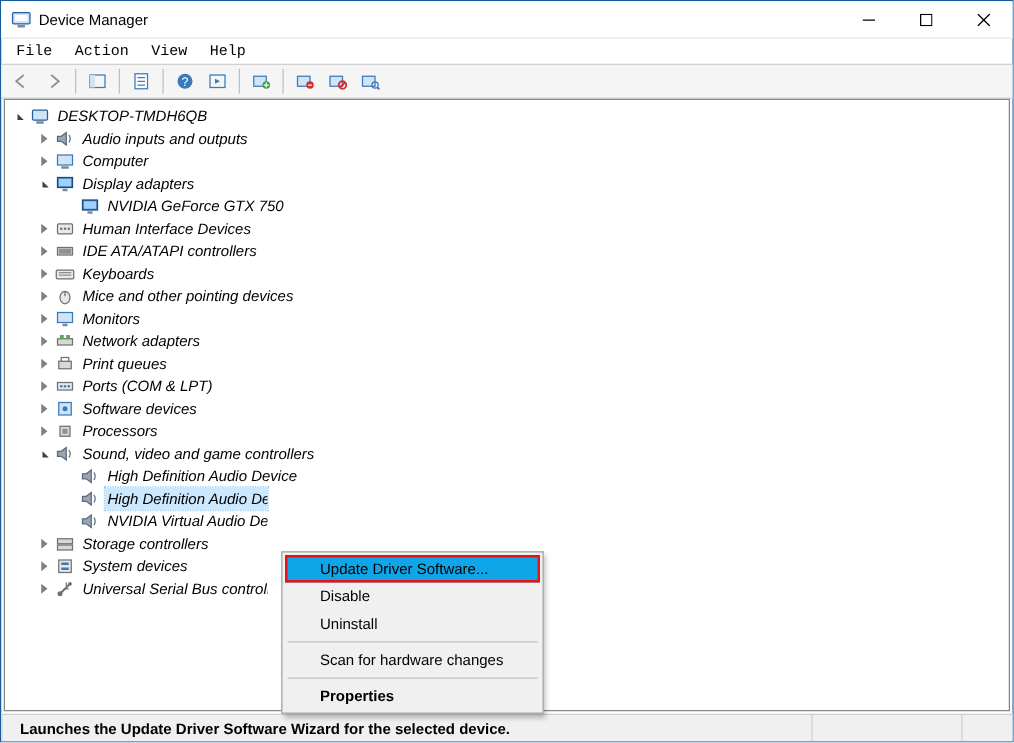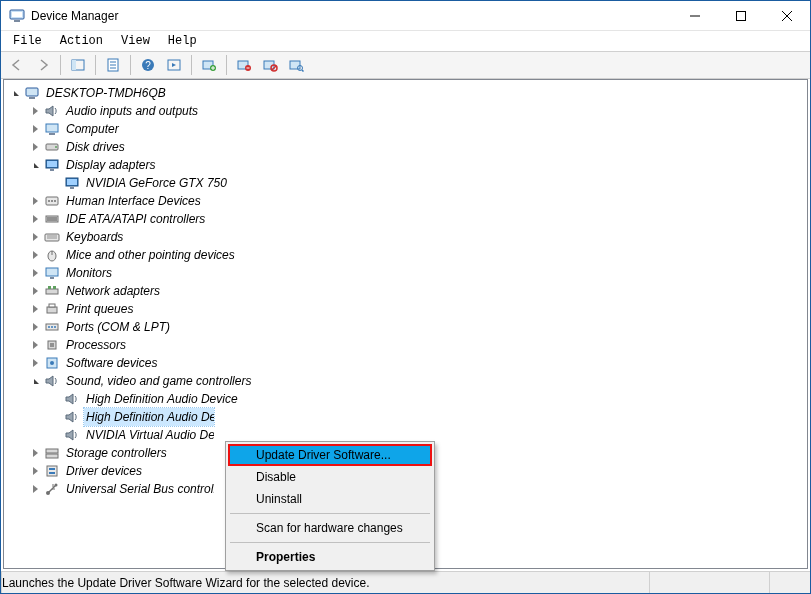--- a/index.html
+++ b/index.html
@@ -23,21 +23,21 @@
   .node { display:flex; align-items:center; height:18px; line-height:18px; padding-right:8px;}
   .arrow { width:14px; height:14px; display:inline-flex; align-items:center; justify-content:center; color:#6a6a6a; font-size:10px; cursor:default; flex-shrink:0;}
   .arrow.expanded::before { content:""; display:block; width:0;height:0;border-left:5px solid #404040;border-top:5px solid transparent; transform:translate(1px,0);}
   .arrow.collapsed::before { content:""; display:block; width:0;height:0;border-left:5px solid transparent;border-right:0;border-top:4px solid transparent;border-bottom:4px solid transparent;border-left:5px solid #808080;}
   .arrow.none { visibility:hidden;}
   .dev-icon { width:16px; height:16px; margin:0 4px 0 2px; display:inline-flex; align-items:center; justify-content:center; flex-shrink:0;}
   .label { padding:0 2px;}
   .selected .label { background:#cce8ff; outline:1px dotted #99c9ef; }
   .statusbar { height:22px; border-top:1px solid #d0d0d0; background:#f0f0f0; display:flex; align-items:center; }
   .statusbar .cell { border-right:1px solid #d0d0d0; height:100%; display:flex; align-items:center;}
-  .statusbar .main { flex:1; padding:0 0; border-left:1px solid #d0d0d0;}
+  .statusbar .main { flex:1; padding:0 14px; border-left:1px solid #d0d0d0;font-weight:bold;}
   .statusbar .c2 { width:120px;}
   .statusbar .c3 { width:40px; border-right:none;}
   .ctxmenu { position:absolute; left:224px; top:440px; width:210px; background:#f0f0f0; border:1px solid #a0a0a0; box-shadow:2px 3px 4px rgba(0,0,0,.25); font-size:12px; padding:2px;}
   .ctxmenu .item { height:22px; display:flex; align-items:center; padding:0 18px 0 28px;}
   .ctxmenu .item.highlight { background:#0ea5e9;}
   .ctxmenu .highlight-frame { position:absolute; left:2px; top:2px; right:2px; height:22px; border:2px solid #e11; pointer-events:none;}
   .ctxmenu .item.bold { font-weight:bold;}
   .ctxmenu .divider { height:1px; background:#c0c0c0; margin:3px 2px;}
   svg { display:block; }
 </style>
@@ -187,32 +187,20 @@
                     <svg width="16" height="16" viewBox="0 0 16 16">
                       <rect x="2" y="3" width="12" height="8" fill="#cfe5f5" stroke="#3a7ab8"></rect>
                       <rect x="5" y="12" width="6" height="2" fill="#7a8aa0"></rect>
                     </svg>
                   </span>
                   <span class="label">Computer</span>
                 </div>
               </li>
               <li>
                 <div class="node">
-                  <span class="arrow collapsed"></span>
-                  <span class="dev-icon">
-                    <svg width="16" height="16" viewBox="0 0 16 16">
-                      <rect x="2" y="5" width="12" height="6" rx="1" fill="#d8d8d8" stroke="#707070"></rect>
-                      <circle cx="12" cy="8" r="1" fill="#60a060"></circle>
-                    </svg>
-                  </span>
-                  <span class="label">Disk drives</span>
-                </div>
-              </li>
-              <li>
-                <div class="node">
                   <span class="arrow expanded"></span>
                   <span class="dev-icon">
                     <svg width="16" height="16" viewBox="0 0 16 16">
                       <rect x="2" y="3" width="12" height="8" fill="#3a7ab8" stroke="#1a4a7c"></rect>
                       <rect x="3" y="4" width="10" height="6" fill="#9fd0ff"></rect>
                       <rect x="6" y="12" width="4" height="2" fill="#7a8aa0"></rect>
                     </svg>
                   </span>
                   <span class="label">Display adapters</span>
                 </div>
@@ -332,37 +320,37 @@
                     </svg>
                   </span>
                   <span class="label">Ports (COM &amp; LPT)</span>
                 </div>
               </li>
               <li>
                 <div class="node">
                   <span class="arrow collapsed"></span>
                   <span class="dev-icon">
                     <svg width="16" height="16" viewBox="0 0 16 16">
+                      <rect x="3" y="3" width="10" height="10" fill="#cfe5f5" stroke="#3a7ab8"></rect>
+                      <circle cx="8" cy="8" r="2" fill="#3a7ab8"></circle>
+                    </svg>
+                  </span>
+                  <span class="label">Software devices</span>
+                </div>
+              </li>
+              <li>
+                <div class="node">
+                  <span class="arrow collapsed"></span>
+                  <span class="dev-icon">
+                    <svg width="16" height="16" viewBox="0 0 16 16">
                       <rect x="4" y="4" width="8" height="8" fill="#d8d8d8" stroke="#707070"></rect>
                       <rect x="6" y="6" width="4" height="4" fill="#909090"></rect>
                     </svg>
                   </span>
                   <span class="label">Processors</span>
-                </div>
-              </li>
-              <li>
-                <div class="node">
-                  <span class="arrow collapsed"></span>
-                  <span class="dev-icon">
-                    <svg width="16" height="16" viewBox="0 0 16 16">
-                      <rect x="3" y="3" width="10" height="10" fill="#cfe5f5" stroke="#3a7ab8"></rect>
-                      <circle cx="8" cy="8" r="2" fill="#3a7ab8"></circle>
-                    </svg>
-                  </span>
-                  <span class="label">Software devices</span>
                 </div>
               </li>
               <li>
                 <div class="node">
                   <span class="arrow expanded"></span>
                   <span class="dev-icon">
                     <svg width="16" height="16" viewBox="0 0 16 16">
                       <path d="M2 6h3l4-3v10l-4-3H2z" fill="#9aa6b2" stroke="#5a6a7a"></path>
                       <path d="M11 5c1.5 1 1.5 5 0 6" fill="none" stroke="#5a6a7a"></path>
                     </svg>
@@ -423,21 +411,21 @@
               <li>
                 <div class="node">
                   <span class="arrow collapsed"></span>
                   <span class="dev-icon">
                     <svg width="16" height="16" viewBox="0 0 16 16">
                       <rect x="3" y="3" width="10" height="10" fill="#e8e8e8" stroke="#707070"></rect>
                       <rect x="5" y="5" width="6" height="2" fill="#3a7ab8"></rect>
                       <rect x="5" y="9" width="6" height="2" fill="#3a7ab8"></rect>
                     </svg>
                   </span>
-                  <span class="label">Driver devices</span>
+                  <span class="label">System devices</span>
                 </div>
               </li>
               <li>
                 <div class="node">
                   <span class="arrow collapsed"></span>
                   <span class="dev-icon">
                     <svg width="16" height="16" viewBox="0 0 16 16">
                       <circle cx="4" cy="12" r="2" fill="#707070"></circle>
                       <path d="M4 12 L12 4" stroke="#707070" stroke-width="1.5"></path>
                       <path d="M8 8 L11 8 M9 6 L9 3" stroke="#707070"></path>

